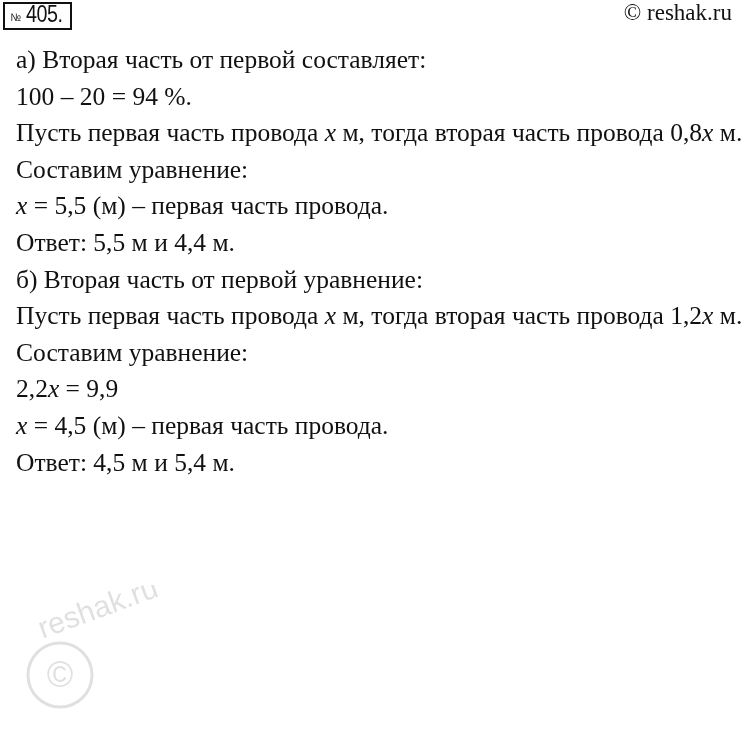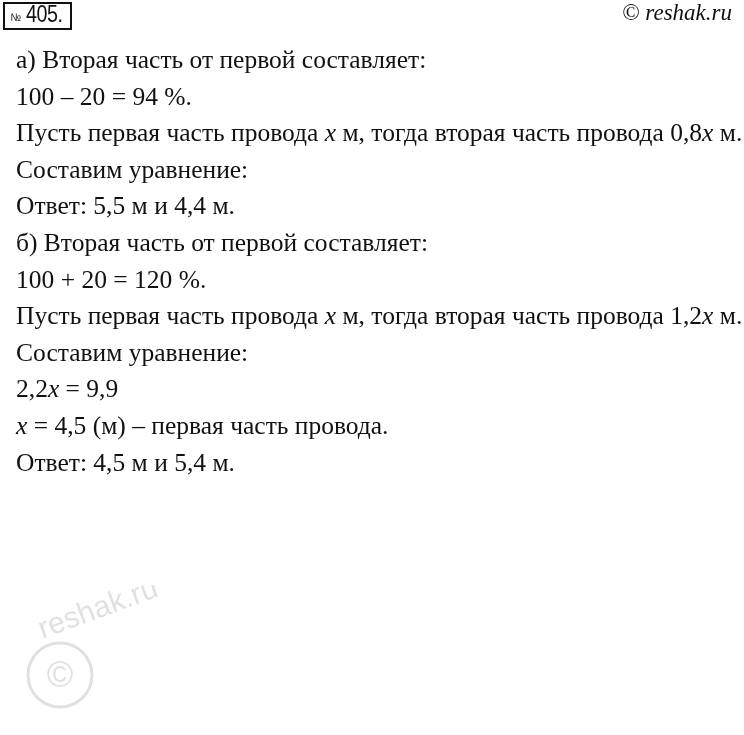--- a/index.html
+++ b/index.html
@@ -13,21 +13,21 @@
       height: 28px; padding: 0 4px 0 5px;
       border: 2px solid #111; box-sizing: border-box;
       display: flex; align-items: flex-end;
       font-family: "Liberation Sans", "DejaVu Sans", sans-serif;
       line-height: 1;
     }
     .badge-no { font-size: 11px; margin-right: 4px; margin-bottom: 5px; transform: scaleX(0.9); }
     .badge-num { font-size: 24px; font-weight: 400; letter-spacing: -0.5px; transform: scaleX(0.82); transform-origin: left bottom; margin-bottom: 2px; width: 40px; }
     .copyright {
       position: absolute; right: 12px; top: 0px;
-      font-size: 23px; line-height: 26px; font-style: italic;
+      font-size: 23px; line-height: 26px;
     }
     .lines { position: absolute; left: 16px; top: 42px; }
     .line {
       height: 36.6px; line-height: 36.6px;
       font-size: 25.5px; white-space: nowrap;
     }
     .x { font-style: italic; }
     .watermark {
       position: absolute; left: 20px; top: 585px; width: 140px; height: 130px;
       pointer-events: none; opacity: 0.25; color: #888;
@@ -41,24 +41,24 @@
   <span class="badge-num">405.</span>
 </div>
 <div class="copyright">© reshak.ru</div>
 
 <div class="lines">
 
   <div class="line">а) Вторая часть от первой составляет:</div>
   <div class="line">100 – 20 = 94 %.</div>
   <div class="line"><span class="cond" style="transform:scaleX(0.955)"><span>Пусть первая часть провода </span><span class="x">x</span><span> м, тогда вторая часть провода 0,8</span><span class="x">x</span><span> м.</span></span></div>
   <div class="line">Составим уравнение:</div>
+  <div class="line"><span class="x">x</span><span> = 5,5 (м) – первая часть провода.</span></div>
   <div class="line">Ответ: 5,5 м и 4,4 м.</div>
 
-  <div class="line">б) Вторая часть от первой составляет:</div>
-  <div class="line">100 + 20 = 120 %.</div>
+  <div class="line">б) Вторая часть от первой уравнение:</div>
   <div class="line"><span class="cond" style="transform:scaleX(0.955)"><span>Пусть первая часть провода </span><span class="x">x</span><span> м, тогда вторая часть провода 1,2</span><span class="x">x</span><span> м.</span></span></div>
   <div class="line">Составим уравнение:</div>
   <div class="line"><span>2,2</span><span class="x">x</span><span> = 9,9</span></div>
   <div class="line"><span class="x">x</span><span> = 4,5 (м) – первая часть провода.</span></div>
   <div class="line">Ответ: 4,5 м и 5,4 м.</div>
 </div>
 
 <svg class="watermark" viewBox="0 0 140 130">
   <circle cx="40" cy="90" r="32" fill="none" stroke="#888" stroke-width="3"></circle>
   <text x="40" y="102" text-anchor="middle" font-size="36" fill="#888" font-family="Liberation Sans, sans-serif">©</text>

